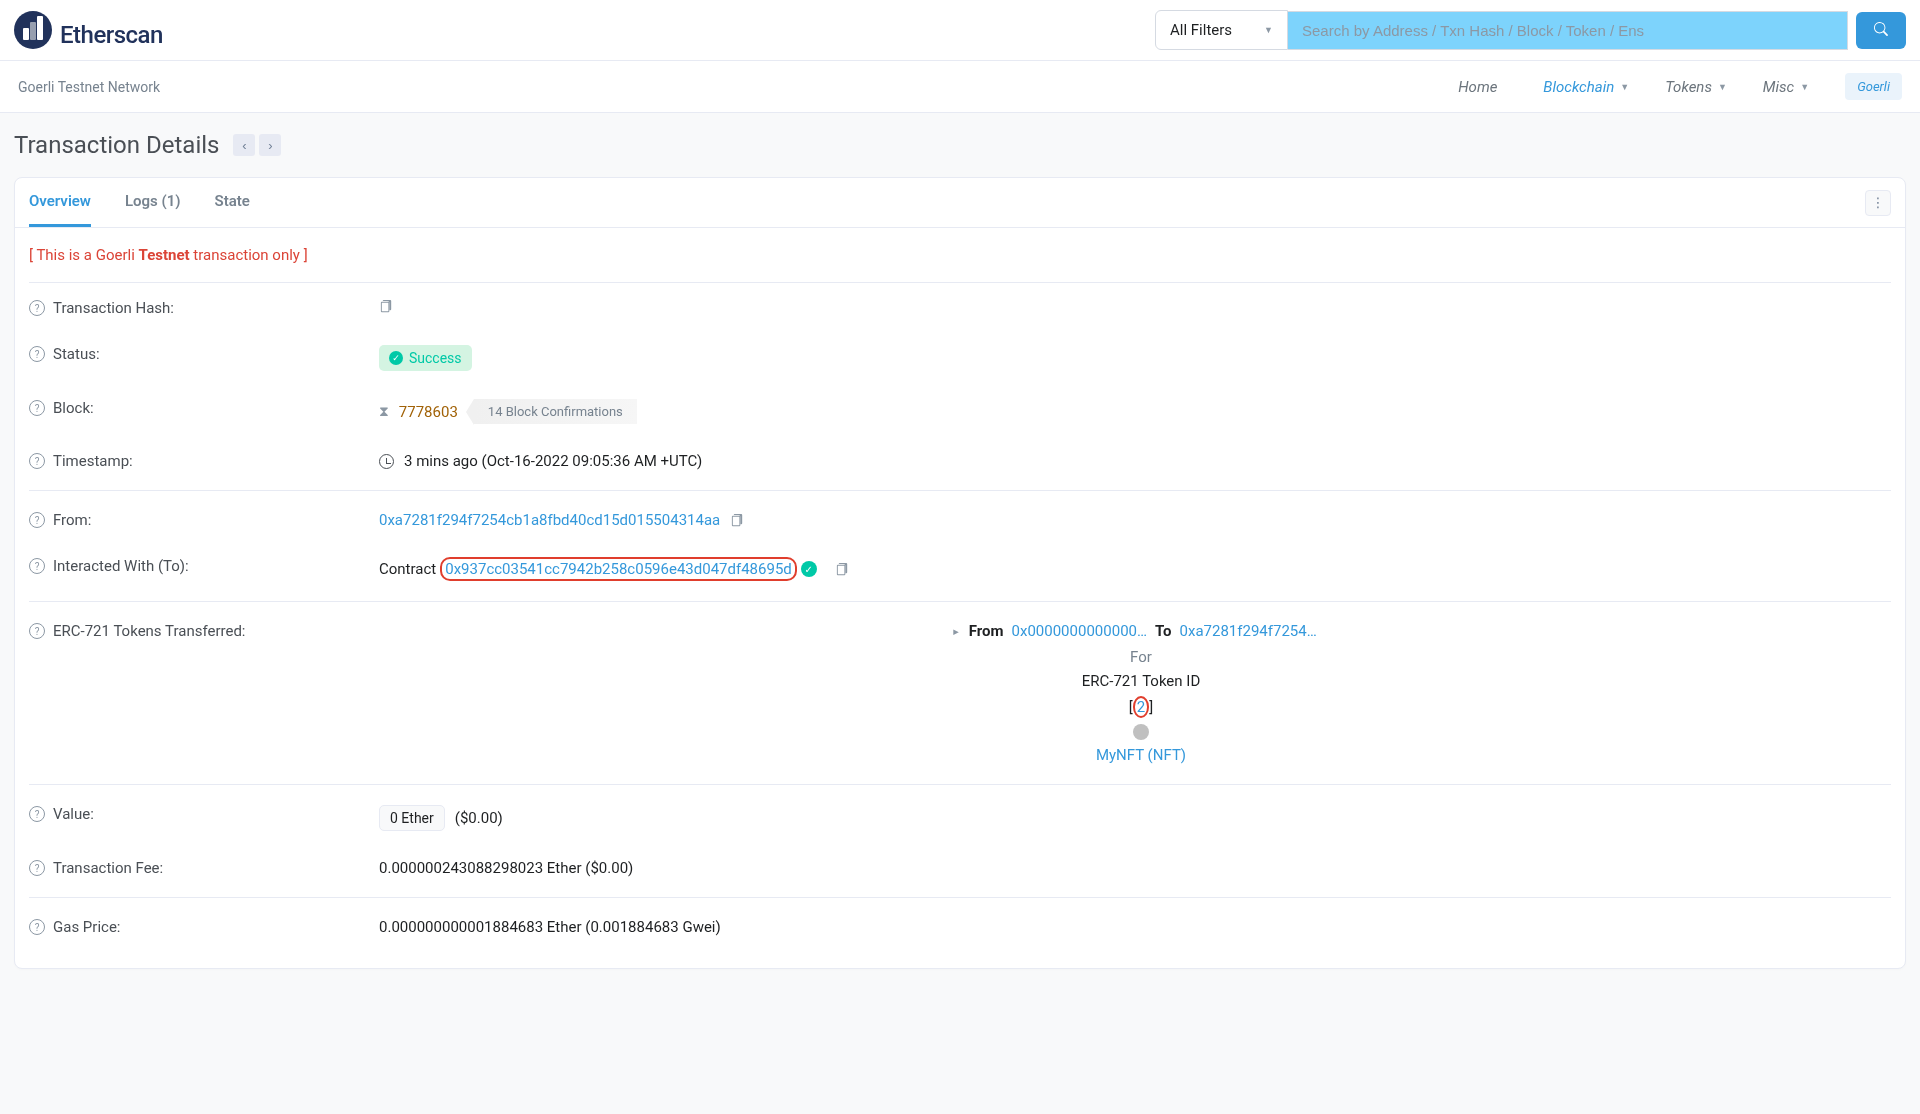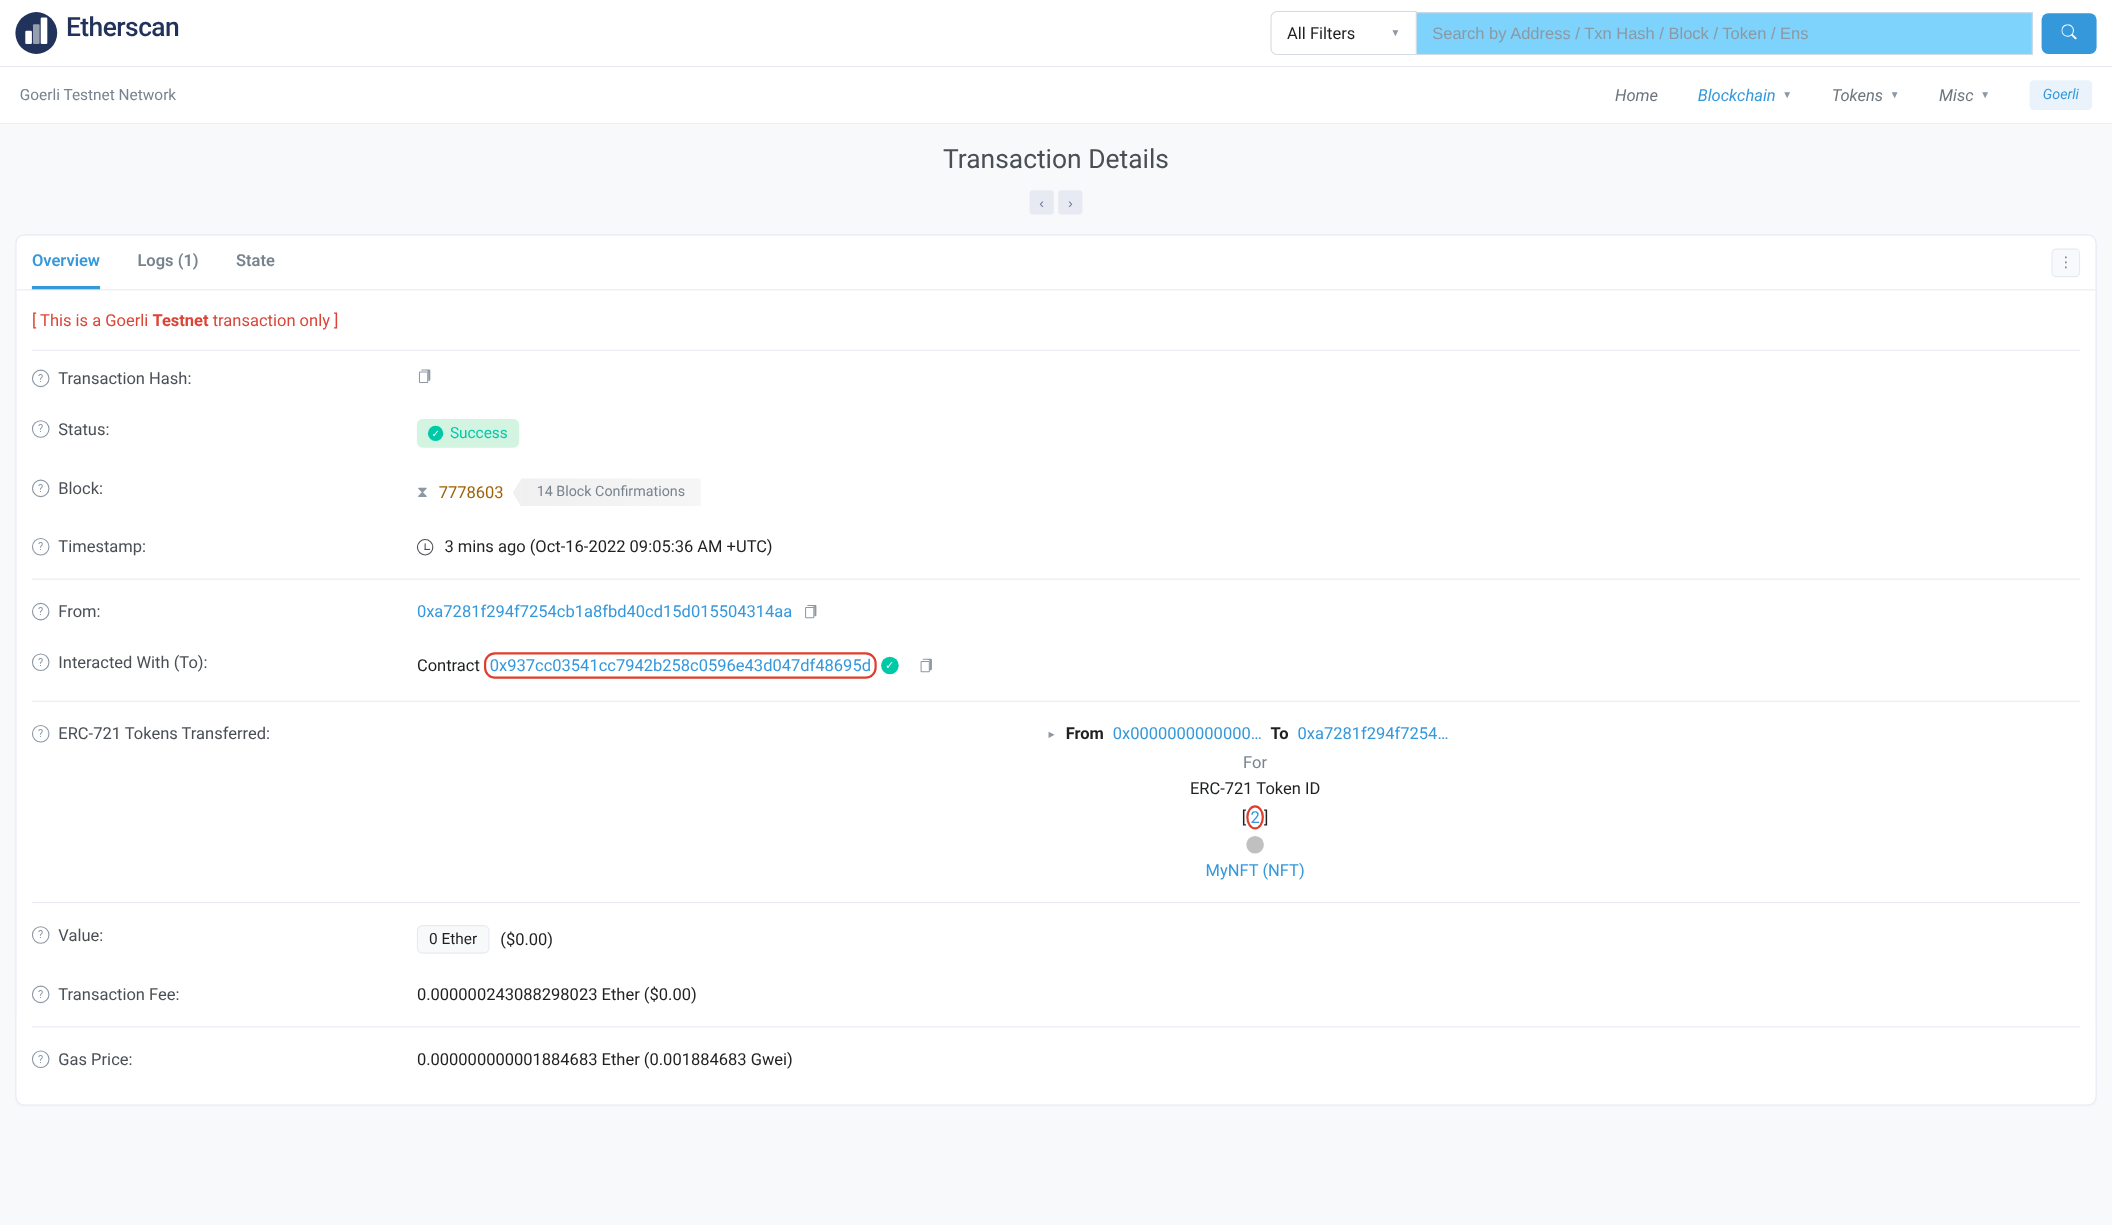--- a/index.html
+++ b/index.html
@@ -1,46 +1,46 @@
 <!DOCTYPE html>
 <html><head>
   <meta charset="utf-8">
   <style>
     * { margin: 0; padding: 0; box-sizing: border-box; }
     body { font-family: -apple-system, BlinkMacSystemFont, "Segoe UI", Roboto, "Helvetica Neue", Arial, sans-serif; background: #fff; color: #212529; font-size: 14px; }
     
     
     .header-top { display: flex; align-items: center; justify-content: space-between; padding: 10px 14px; border-bottom: 1px solid #e7eaf3; }
-    .logo-wrap { display: flex; align-items: flex-start; gap: 8px; }
+    .logo-wrap { display: flex; align-items: flex-end; gap: 8px; }
     .logo-icon { width: 38px; height: 38px; border-radius: 50%; background: #21325b; display: flex; align-items: center; justify-content: center; position: relative; overflow: hidden; }
     .logo-icon .bar { position: absolute; background: #fff; width: 6px; border-radius: 1px; }
     .logo-icon .b1 { height: 12px; left: 9px; bottom: 9px; }
     .logo-icon .b2 { height: 18px; left: 16px; bottom: 9px; background: #979faf; }
     .logo-icon .b3 { height: 24px; left: 23px; bottom: 9px; }
     .logo-text { font-size: 24px; font-weight: 500; color: #21325b; letter-spacing: -0.5px; }
     
     .search-row { display: flex; align-items: center; gap: 0; }
     .filter-select { display: flex; align-items: center; gap: 32px; padding: 10px 14px; border: 1px solid #d5dae2; border-radius: 6px 0 0 6px; background: #fff; cursor: pointer; color: #1e2022; font-size: 15px; }
     .search-input { width: 560px; padding: 10px 14px; border: 1px solid #d5dae2; border-left: none; font-size: 15px; color: #1e2022; background: #7dd3fc; outline: none; }
     .search-input::placeholder { color: #8c98a4; }
     .search-btn { padding: 10px 18px; background: #3498db; border: none; border-radius: 0 6px 6px 0; cursor: pointer; margin-left: 8px; border-radius: 6px; }
     .search-btn svg { fill: #fff; width: 14px; height: 14px; }
     
     
     .header-sub { display: flex; align-items: center; justify-content: space-between; padding: 12px 18px; border-bottom: 1px solid #e7eaf3; }
     .network-lbl { color: #77838f; font-size: 14px; }
     .nav-row { display: flex; align-items: center; gap: 36px; font-style: italic; }
     .nav-item { color: #6c757d; font-size: 15px; cursor: pointer; display: flex; align-items: center; gap: 6px; }
-    .nav-item.active { color: #3498db; }
+    .nav-item.active { color: #3498db; margin-left: 10px; }
     .chev { font-size: 9px; color: #8c98a4; }
     .goerli-badge { background: #eaf3fb; color: #3498db; padding: 6px 12px; border-radius: 4px; font-size: 13px; cursor: pointer; }
     
     
     .page-wrap { background: #f8f9fa; min-height: calc(100vh - 110px); padding: 0 14px 20px; }
-    .page-title-row { display: flex; align-items: center; gap: 14px; padding: 18px 0; flex-direction: column; }
+    .page-title-row { display: flex; align-items: center; gap: 14px; padding: 18px 0; }
     .page-title { font-size: 24px; font-weight: 400; color: #4a4f55; }
     .nav-btns { display: flex; gap: 4px; }
     .nav-btn { background: #e7eaf3; border: none; width: 22px; height: 22px; border-radius: 3px; cursor: pointer; display: flex; align-items: center; justify-content: center; color: #718096; font-size: 13px; }
     
     
     .card { background: #fff; border: 1px solid #e7eaf3; border-radius: 8px; box-shadow: 0 1px 3px rgba(0,0,0,0.02); }
     .tabs-row { display: flex; align-items: center; justify-content: space-between; border-bottom: 1px solid #e7eaf3; padding: 0 14px; }
     .tabs { display: flex; gap: 34px; }
     .tab { padding: 14px 0; color: #77838f; font-size: 15px; font-weight: 600; cursor: pointer; border-bottom: 3px solid transparent; }
     .tab.active { color: #3498db; border-bottom-color: #3498db; }

